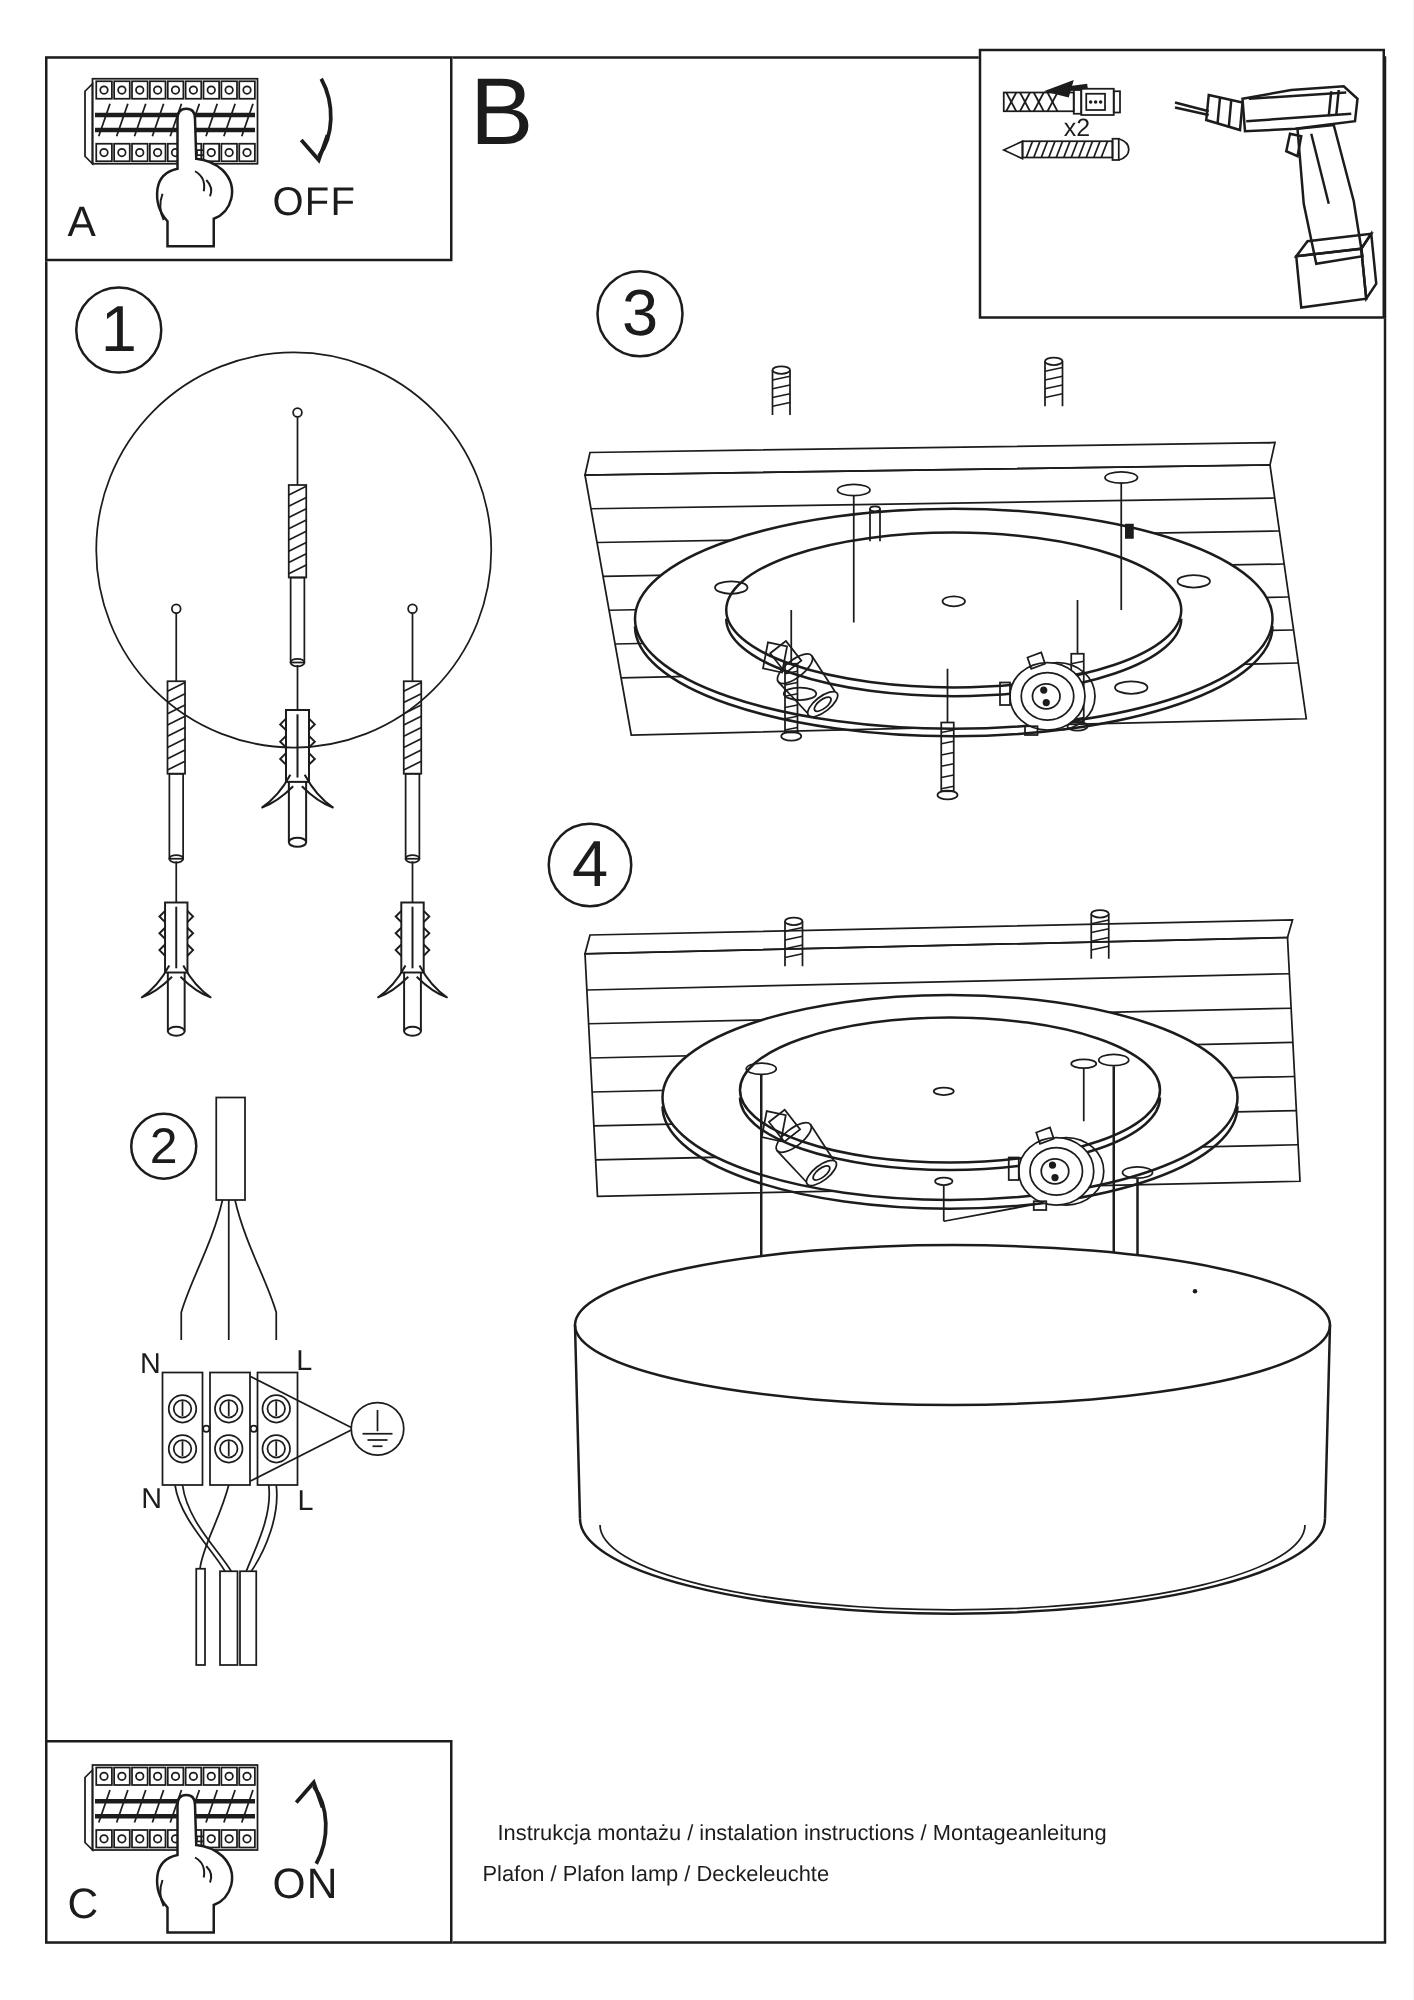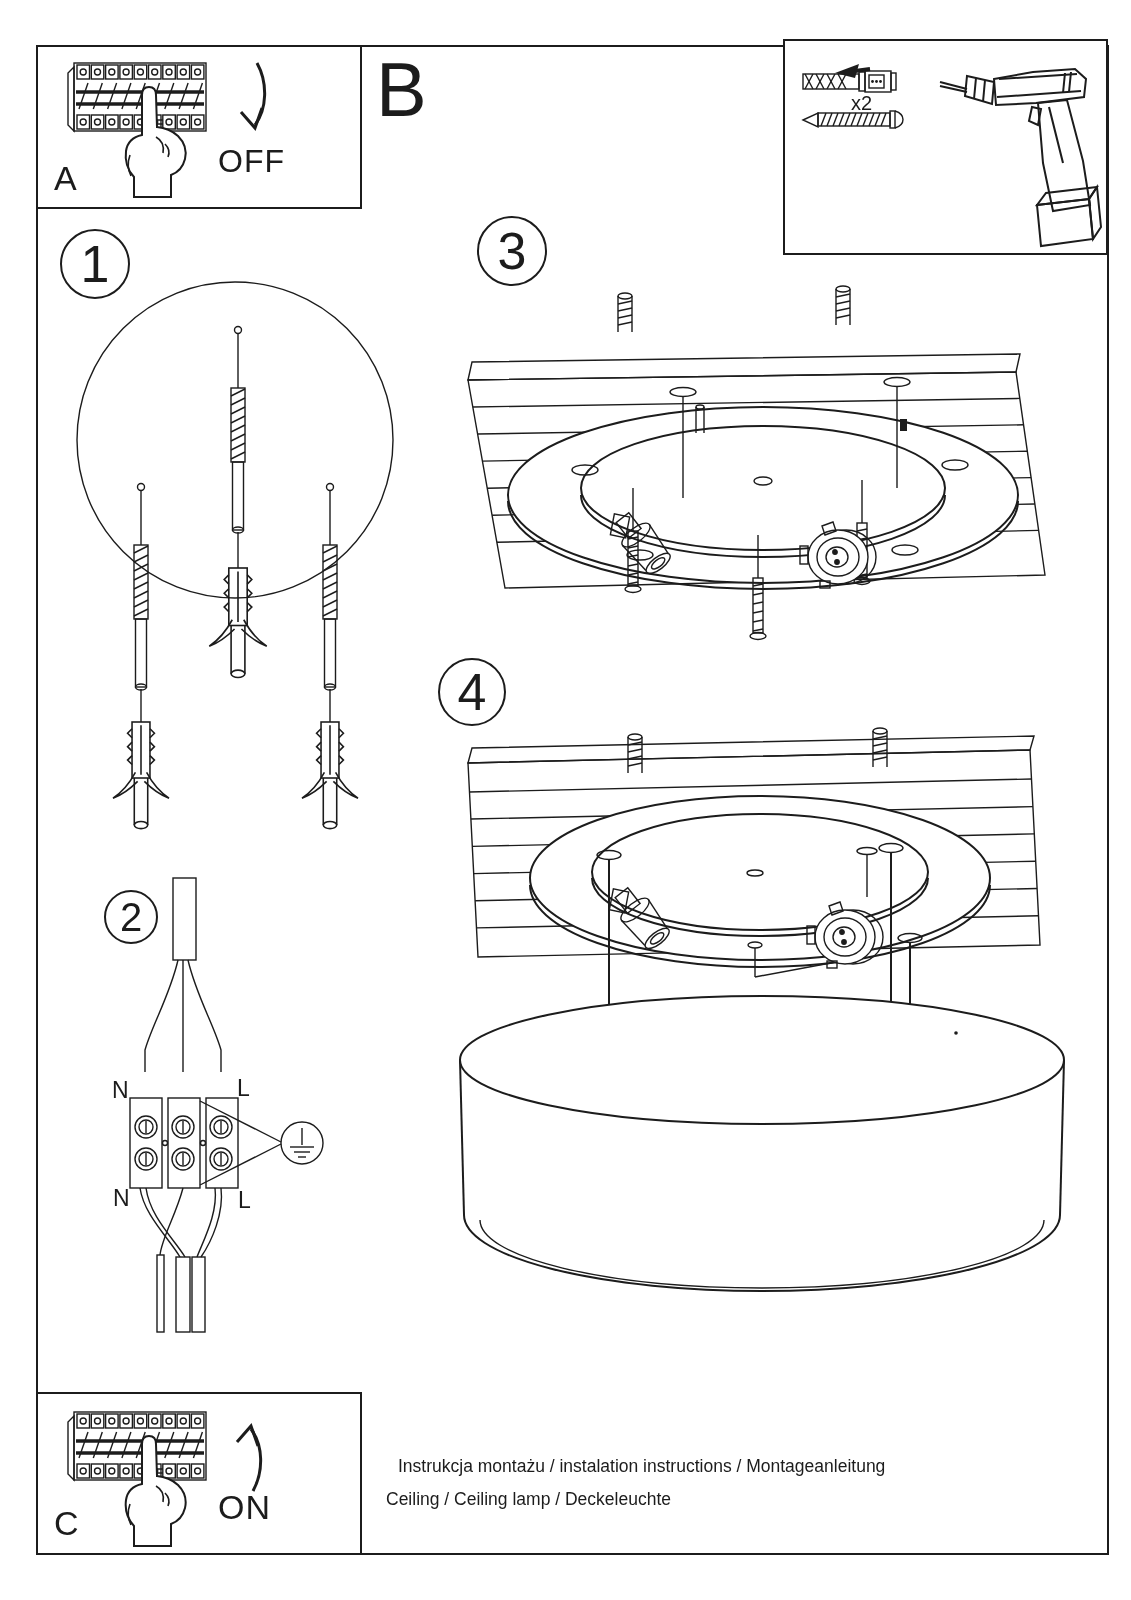--- a/index.html
+++ b/index.html
@@ -412,15 +412,15 @@
     </svg>
     <svg class="abs" style="left:186px; top:14px;" width="44" height="86" viewBox="0 0 44 86">
       <path class="s3" d="M29,83 C40,63 39,37 27,21"></path>
       <polyline class="s3" points="13,34 27,18 34,38"></polyline>
     </svg>
     <div class="abs lbl" style="left:180px; top:96px; font-size:34px; letter-spacing:1px;text-align:center;">ON</div>
     <div class="abs lbl big-letter" style="left:16px; top:112px;">C</div>
   </div>
 
   <div class="abs lbl" style="left:386px; top:1458px; font-size:17.5px;margin-left:12px;">Instrukcja montażu / instalation instructions / Montageanleitung</div>
-  <div class="abs lbl" style="left:386px; top:1491px; font-size:17.5px;">Ceiling / Ceiling lamp / Deckeleuchte</div>
+  <div class="abs lbl" style="left:386px; top:1491px; font-size:17.5px;">Plafon / Plafon lamp / Deckeleuchte</div>
 
 </div>
 
 </body></html>

